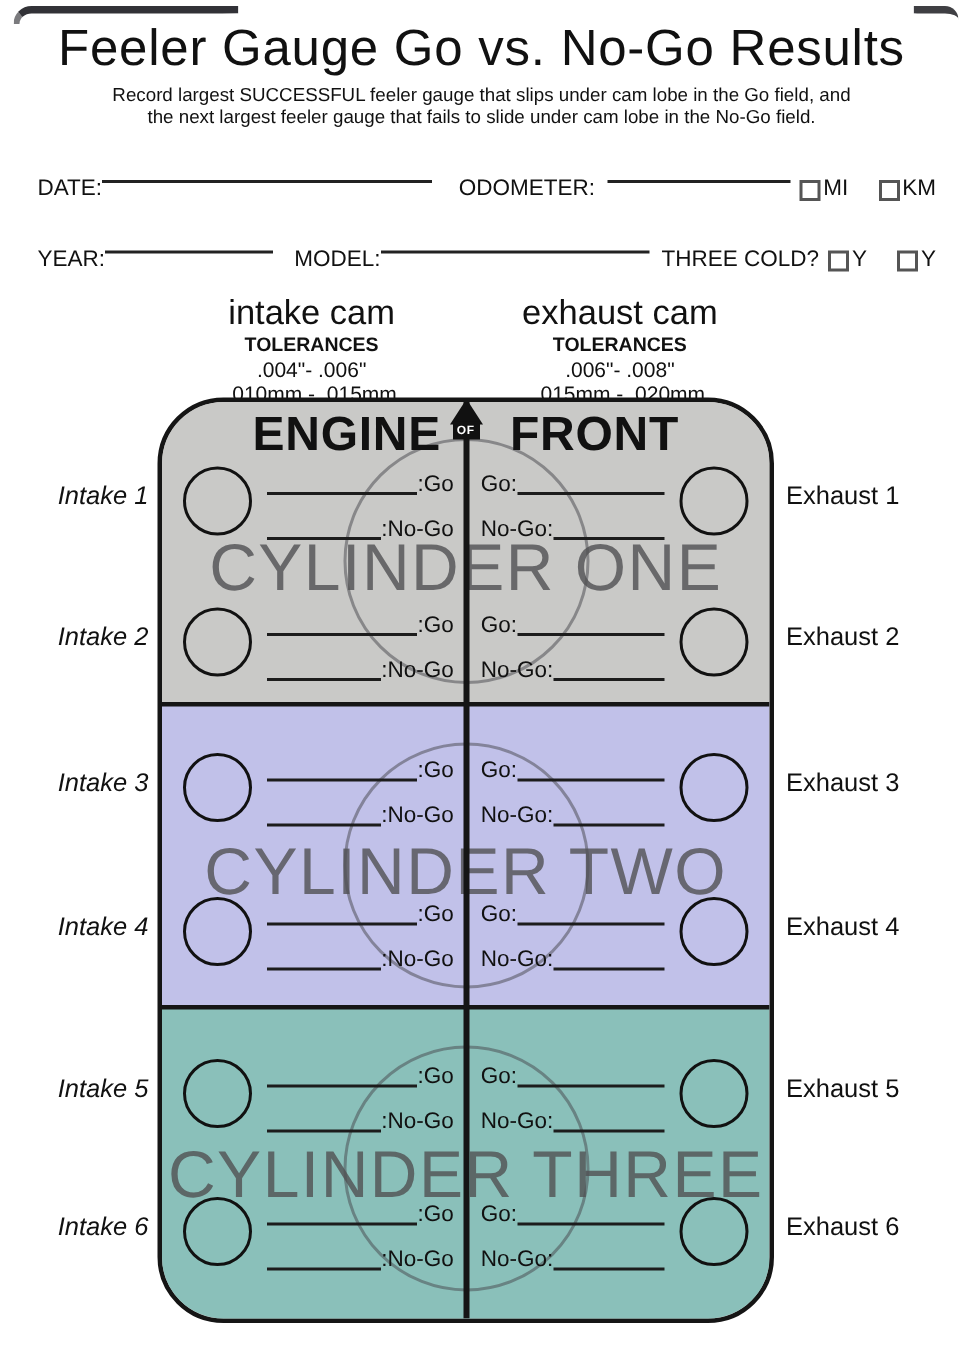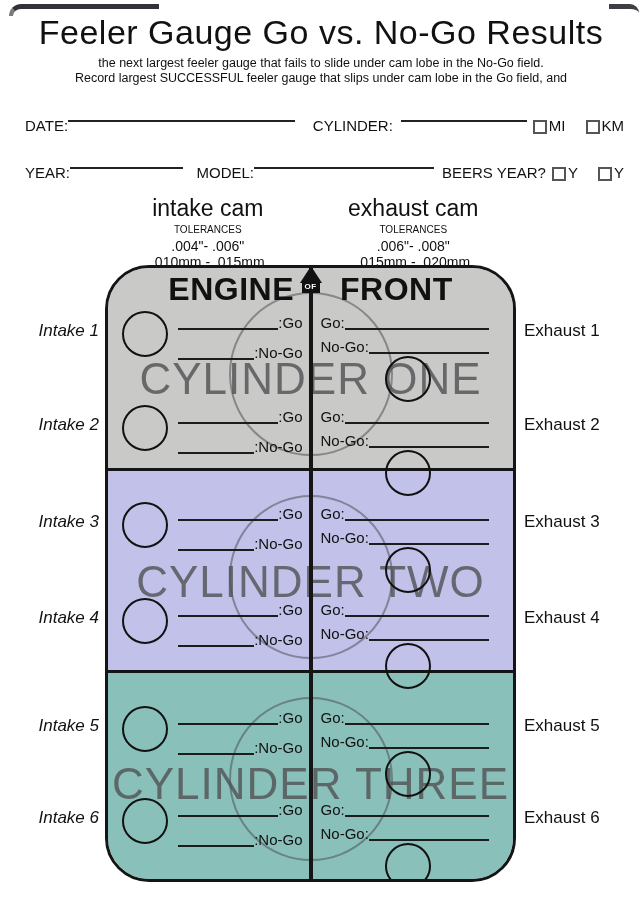--- a/index.html
+++ b/index.html
@@ -31,21 +31,21 @@
   .grow-a { flex-grow:1.8; } .grow-b { flex-grow:1; } .grow-d { flex-grow:1.6; }
   .sp8 { width:8px; flex:none; } .sp14 { width:14px; flex:none; } .sp18 { width:18px; flex:none; }
   .cbg { display:flex; align-items:flex-end; flex:none; }
   .cb { width:14px; height:14px; border:2px solid #555; background:#fff; flex:none; margin:0 2px 0 6px; }
   .row1 { top:118px; } .row2 { top:165px; }
 
   
   .cam-heads { position:absolute; top:196px; left:105px; width:411px; display:flex; }
   .cam-col { width:50%; text-align:center; }
   .cam-name { font-size:23px; line-height:25px; }
-  .cam-tol  { font-size:10px; font-weight:normal; line-height:17px; }
+  .cam-tol  { font-size:13px; font-weight:bold; line-height:17px; }
   .cam-in, .cam-mm { font-size:14px; line-height:16px; }
 
   
   .panel { position:absolute; left:105px; top:265px; width:411px; height:617px;
     border:3px solid #151515; border-radius:44px; overflow:hidden; background:#c9c9c7; }
   .divider { position:absolute; left:calc(50% - 2px); top:0; bottom:0; width:4px;
     background:#151515; z-index:6; }
   .arrow-head { position:absolute; left:calc(50% - 11px); top:-2px; width:0; height:0;
     border-left:11px solid transparent; border-right:11px solid transparent;
     border-bottom:17px solid #111; z-index:8; }
@@ -61,21 +61,21 @@
   .front-header { position:relative; z-index:5; display:flex; justify-content:center;
     gap:46px; padding-top:3px; font-size:32px; font-weight:bold; letter-spacing:.5px; }
 
   .wm-circle { position:absolute; left:calc(50% - 82px); top:24px; width:164px; height:164px;
     border:2px solid rgba(70,70,75,.5); border-radius:50%; z-index:1; }
   .wm-text { position:absolute; top:86px; left:0; width:100%; text-align:center;
     font-size:44px; letter-spacing:1px; color:rgba(80,80,82,.8); z-index:2; white-space:nowrap; }
 
   .frow { position:absolute; height:56px; display:flex; align-items:stretch; z-index:4; }
   .frow.left  { left:14px;  right:calc(50% + 5px); }
-  .frow.right { left:calc(50% + 7px); right:14px;flex-direction:column; }
+  .frow.right { left:calc(50% + 7px); right:14px; }
   .circle { width:46px; height:46px; border:2px solid #111; border-radius:50%;
     align-self:center; flex:none; background:transparent; }
   .fields { flex:1; display:flex; flex-direction:column; justify-content:space-between; padding:1px 0; }
   .frow.left  .fields { margin:0 3px 0 10px; }
   .frow.right .fields { margin:0 10px 0 3px; }
   .fline { display:flex; align-items:flex-end; font-size:15px; height:24px; line-height:17px; }
   .bline { flex:1; border-bottom:2px solid #1c1c1c; height:4px; margin-bottom:1px; }
   .fline .t { white-space:nowrap; }
 
   
@@ -86,50 +86,50 @@
 </head>
 <body>
 
 <div class="page">
 
   <div class="artifact-tl"></div>
   <div class="artifact-tr"></div>
 
   <div class="title">Feeler Gauge Go vs. No-Go Results</div>
   <div class="subtitle">
+    <div>Record largest SUCCESSFUL feeler gauge that slips under cam lobe in the Go field, and</div>
     <div>the next largest feeler gauge that fails to slide under cam lobe in the No-Go field.</div>
-    <div>Record largest SUCCESSFUL feeler gauge that slips under cam lobe in the Go field, and</div>
   </div>
 
   <div class="form-row row1">
     <span class="lab">DATE:</span>
     <span class="wl grow-a"></span>
     <span class="sp18"></span>
-    <span class="lab">CYLINDER:</span>
+    <span class="lab">ODOMETER:</span>
     <span class="sp8"></span>
     <span class="wl grow-b"></span>
     <span class="cbg">
       <span class="cb"></span>
       <span class="lab">MI</span>
     </span>
     <span class="sp14"></span>
     <span class="cbg">
       <span class="cb"></span>
       <span class="lab">KM</span>
     </span>
   </div>
 
   <div class="form-row row2">
     <span class="lab">YEAR:</span>
     <span class="wl grow-b"></span>
     <span class="sp14"></span>
     <span class="lab">MODEL:</span>
     <span class="wl grow-d"></span>
     <span class="sp8"></span>
-    <span class="lab">BEERS YEAR?</span>
+    <span class="lab">THREE COLD?</span>
     <span class="cbg">
       <span class="cb"></span>
       <span class="lab">Y</span>
     </span>
     <span class="sp14"></span>
     <span class="cbg">
       <span class="cb"></span>
       <span class="lab">Y</span>
     </span>
   </div>

